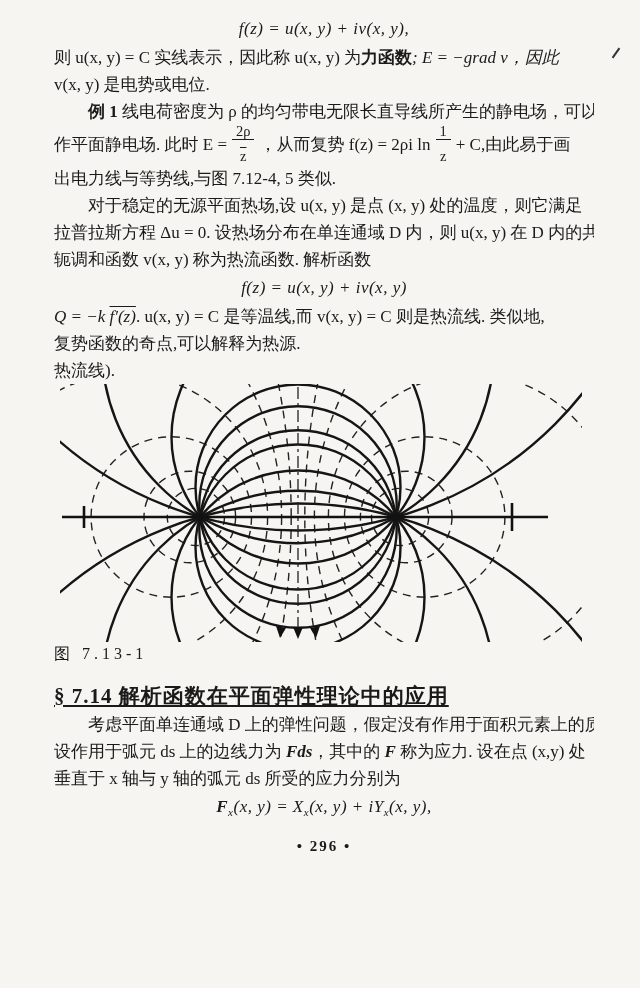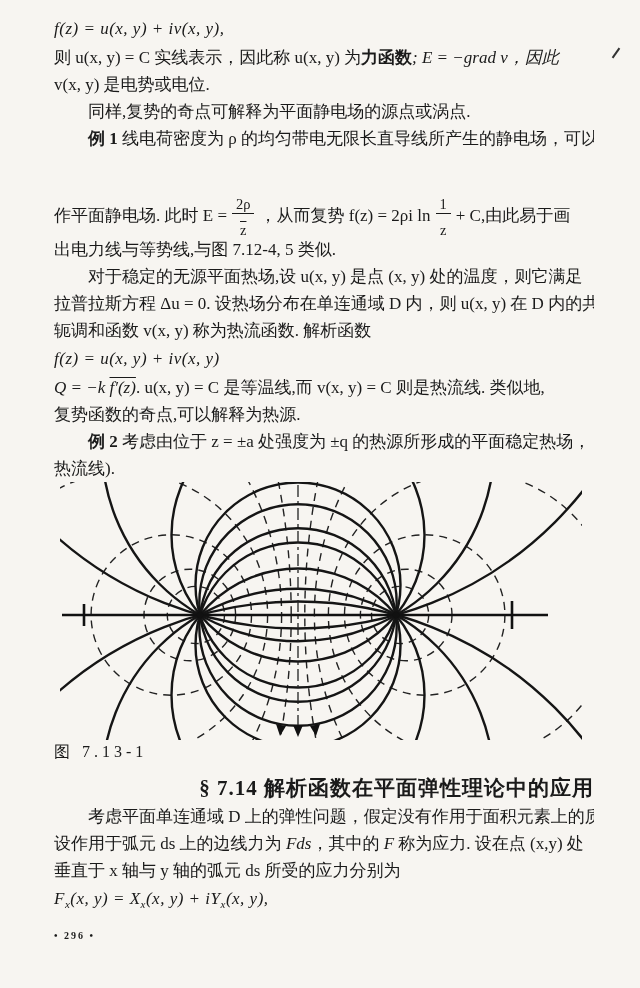--- a/index.html
+++ b/index.html
@@ -22,47 +22,48 @@
     line-height:27px;
     height:27px;
     white-space:nowrap;
     overflow:hidden;
   }
   .ind{padding-left:34px;}
   .formula{
     font-size:17px;
     font-style:italic;
     line-height:30px;height:30px;
+    text-align:center;
     letter-spacing:.5px;
   }
   .fline{
     height:40px;line-height:40px;
-    display:flex;align-items:flex-start;margin-top:44px;
+    display:flex;align-items:flex-end;
   }
   .b{font-weight:bold;}
-  .bi{font-weight:normal;font-style:italic;}
+  .bi{font-weight:bold;font-style:italic;}
   .m{font-style:italic;}
   .ovl{text-decoration:overline;}
   .frac{
     display:inline-flex;flex-direction:column;align-items:center;
     vertical-align:middle;margin:0 5px;
     font-size:14.5px;line-height:1.15;gap:8px;
   }
   .frac .num{border-bottom:1.3px solid #1a1a1a;padding:0 4px;}
   .frac .den{padding:0 2px;}
   .fig-wrap{width:522px;height:258px;margin:0 0 0 6px;}
   .caption{font-size:16px;line-height:23px;height:23px;text-align:left;letter-spacing:4px;}
   .heading{
     font-size:21px;font-weight:bold;
-    line-height:30px;height:30px;margin-top:10px;
-    text-align:right;letter-spacing:1px;
+    line-height:30px;height:30px;margin-top:16px;
+    text-align:left;letter-spacing:1px;text-decoration:underline;
   }
   .footer{
-    font-size:10px;font-weight:bold;
-    margin-top:16px;letter-spacing:2px;
+    font-size:15px;font-weight:bold;
+    margin-top:16px;letter-spacing:2px;text-align:center;
   }
   sub{font-size:11px;font-style:italic;}
   .pen-mark{
     position:absolute;right:18px;top:52px;
     width:12px;height:2px;background:#333;
     transform:rotate(-55deg);
   }
   svg .solid{fill:none;stroke:#151515;stroke-width:2.4;}
   svg .dashed{fill:none;stroke:#222;stroke-width:1.4;stroke-dasharray:8 6;}
   svg .axis{stroke:#111;stroke-width:2.6;}
@@ -72,21 +73,20 @@
 </style>
 </head>
 <body>
 
 <div class="page">
 
   <div class="formula">f(z) = u(x, y) + iv(x, y),</div>
 
   <div class="line"><span>则 u(x, y) = C 实线表示，因此称 u(x, y) 为</span><span class="b">力函数</span><span class="m">; E = −grad v，因此</span></div>
   <div class="line">v(x, y) 是电势或电位.</div>
-  <div class="line ind">同样,复势的奇点可解释为平面静电场的源点或涡点.</div>
   <div class="line ind"><span class="b">例 1</span><span>  线电荷密度为 ρ 的均匀带电无限长直导线所产生的静电场，可以看</span></div>
 
   <div class="line fline">
     <span>作平面静电场.  此时 E =</span>
     <span class="frac">
         <span class="num">2ρ</span>
         <span class="den ovl">z</span>
       </span>
     <span>，从而复势 f(z) = 2ρi ln</span>
     <span class="frac">
@@ -98,21 +98,20 @@
 
   <div class="line">出电力线与等势线,与图 7.12-4, 5 类似.</div>
   <div class="line ind">对于稳定的无源平面热场,设 u(x, y) 是点 (x, y) 处的温度，则它满足</div>
   <div class="line">拉普拉斯方程 Δu = 0. 设热场分布在单连通域 D 内，则 u(x, y) 在 D 内的共</div>
   <div class="line">轭调和函数 v(x, y) 称为热流函数.  解析函数</div>
 
   <div class="formula">f(z) = u(x, y) + iv(x, y)</div>
 
   <div class="line"><span class="m">Q = −k </span><span class="m ovl">f′(z)</span><span>. u(x, y) = C 是等温线,而 v(x, y) = C 则是热流线.  类似地,</span></div>
   <div class="line">复势函数的奇点,可以解释为热源.</div>
-  <div class="line ind"><span class="b">例 2</span><span>  考虑由位于 z = ±a 处强度为 ±q 的热源所形成的平面稳定热场，</span></div>
 
 
   <div class="line">热流线).</div>
 
   <div class="fig-wrap">
     <svg width="522" height="258" viewBox="0 0 522 258">
       <defs>
         <clipPath id="figclip">
             <rect x="0" y="0" width="522" height="258"></rect>
           </clipPath>

